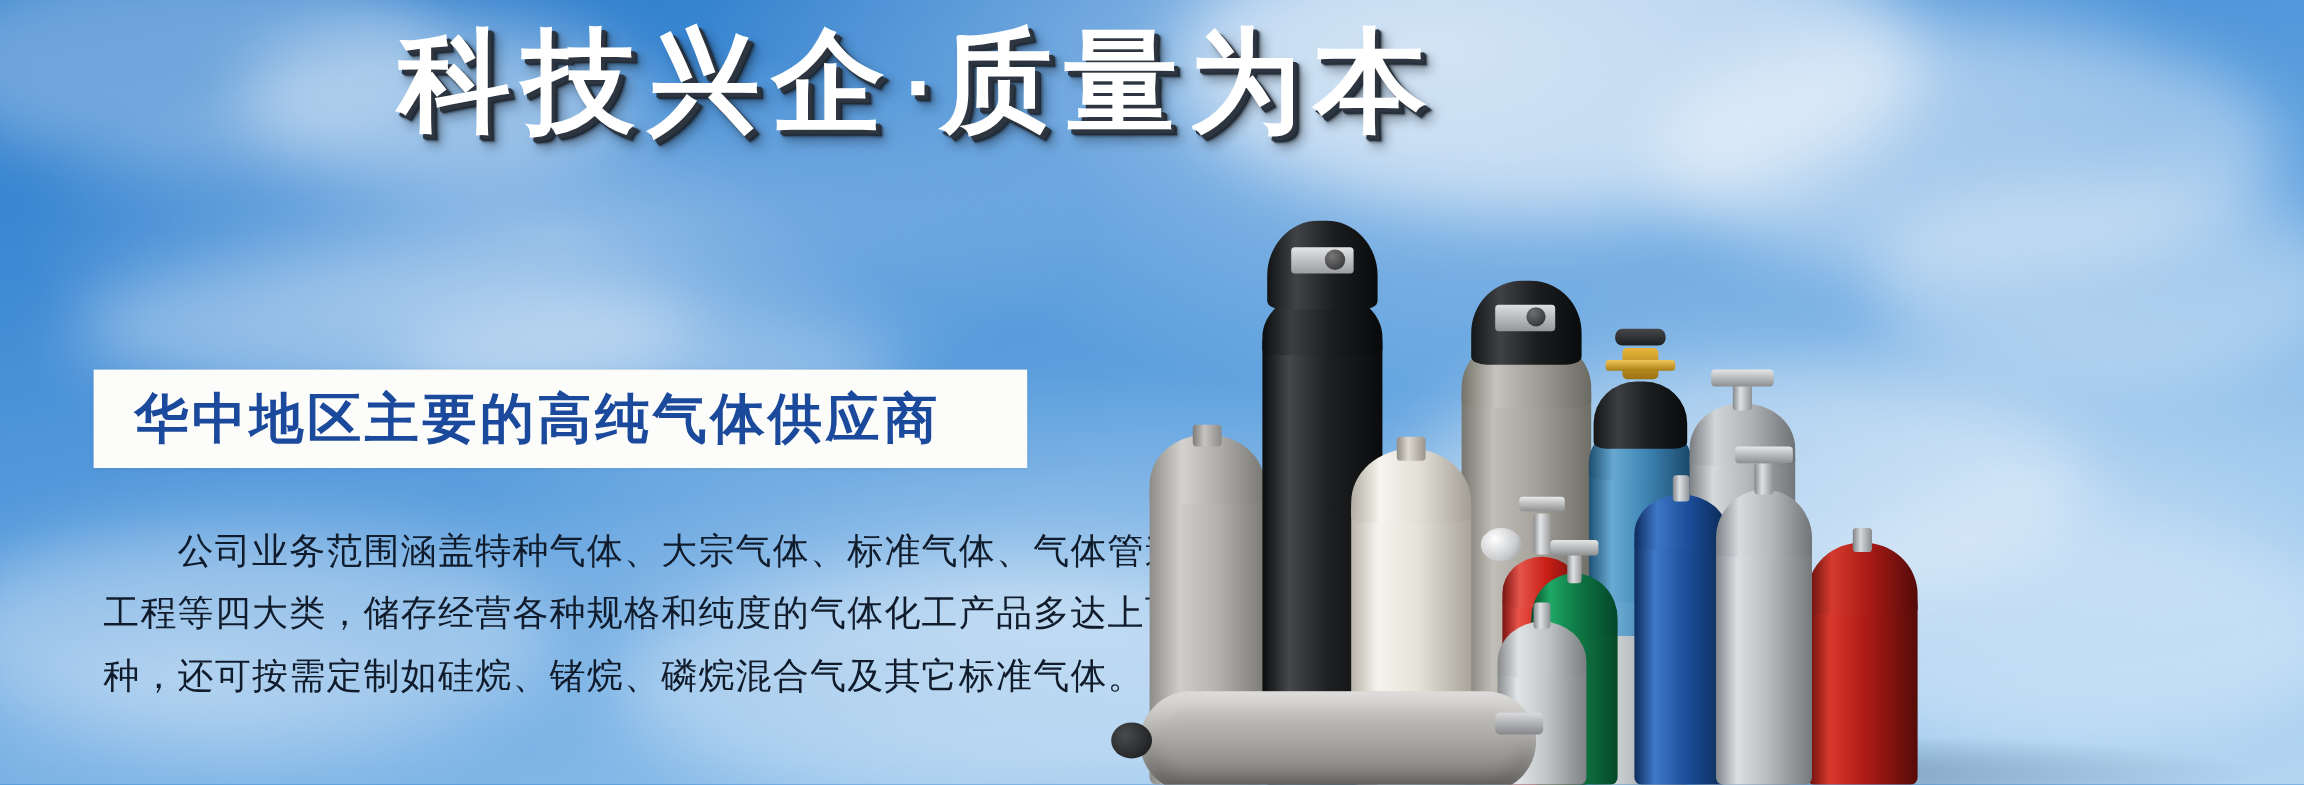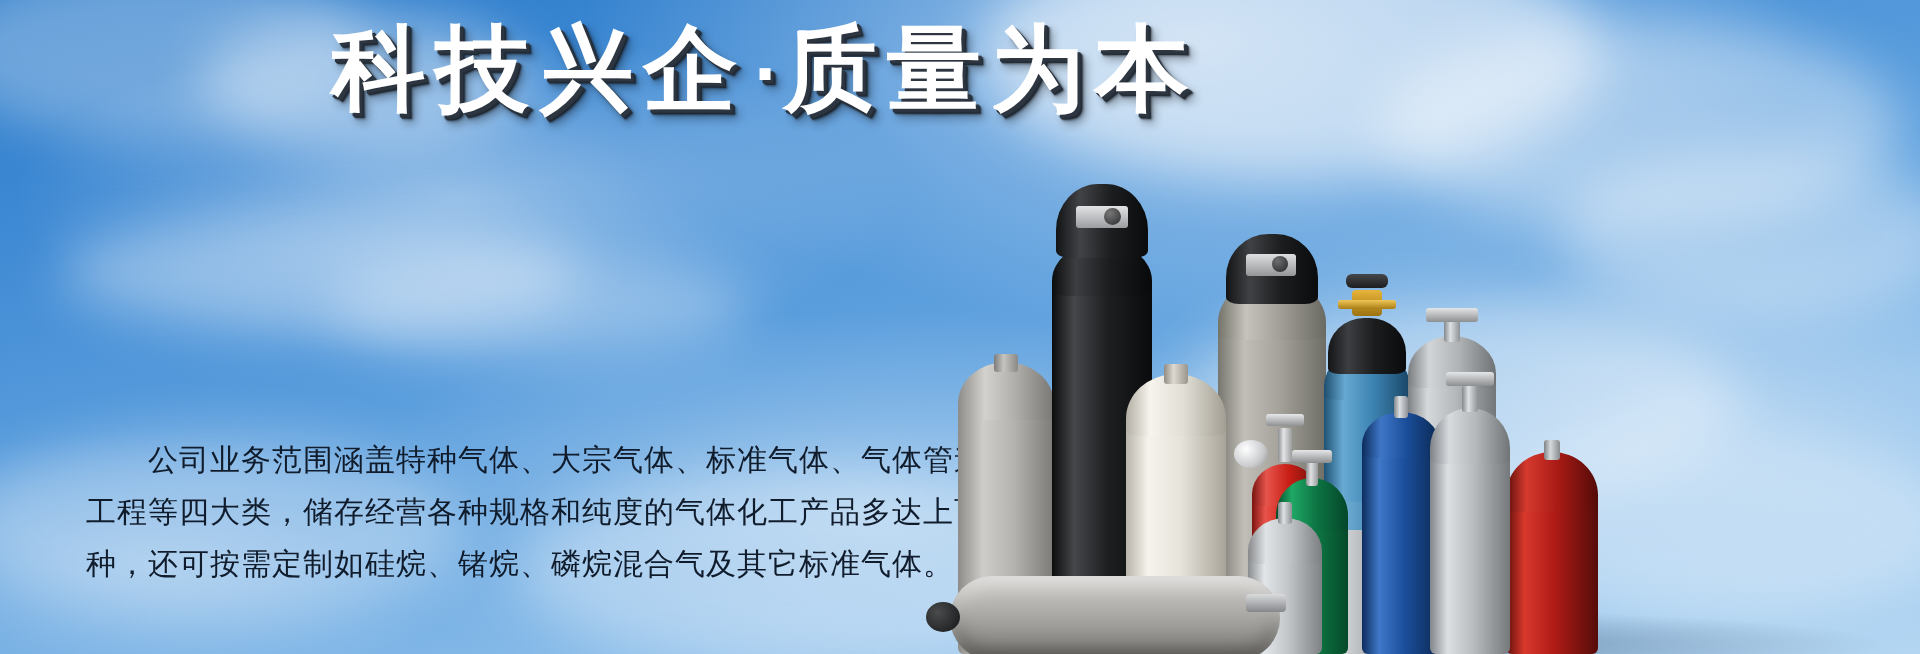--- a/index.html
+++ b/index.html
@@ -86,20 +86,23 @@
   <div class="cloud" style="left:-40px; top:430px;  width:500px; height:190px; opacity:.26;"></div>
   <div class="cloud" style="left:520px; top:470px;  width:620px; height:200px; opacity:.30;"></div>
   <div class="cloud" style="left:1180px;top:300px;  width:560px; height:200px; opacity:.34;"></div>
   <div class="cloud" style="left:1480px;top:430px;  width:480px; height:190px; opacity:.30;"></div>
 
   <div id="headline-block">
     <div id="headline"><span>科技兴企</span><span class="sep">·</span><span>质量为本</span></div>
   </div>
 
 
+  <div id="highlight-box">
+    <span id="highlight-text">华中地区主要的高纯气体供应商</span>
+  </div>
 
   <div id="paragraph">
     <p>　　公司业务范围涵盖特种气体、大宗气体、标准气体、气体管道</p>
     <p>工程等四大类，储存经营各种规格和纯度的气体化工产品多达上百</p>
     <p>种，还可按需定制如硅烷、锗烷、磷烷混合气及其它标准气体。</p>
   </div>
 
   <div id="cylinders">
 
     <div id="ground-shadow" style="left:30px;"></div>

